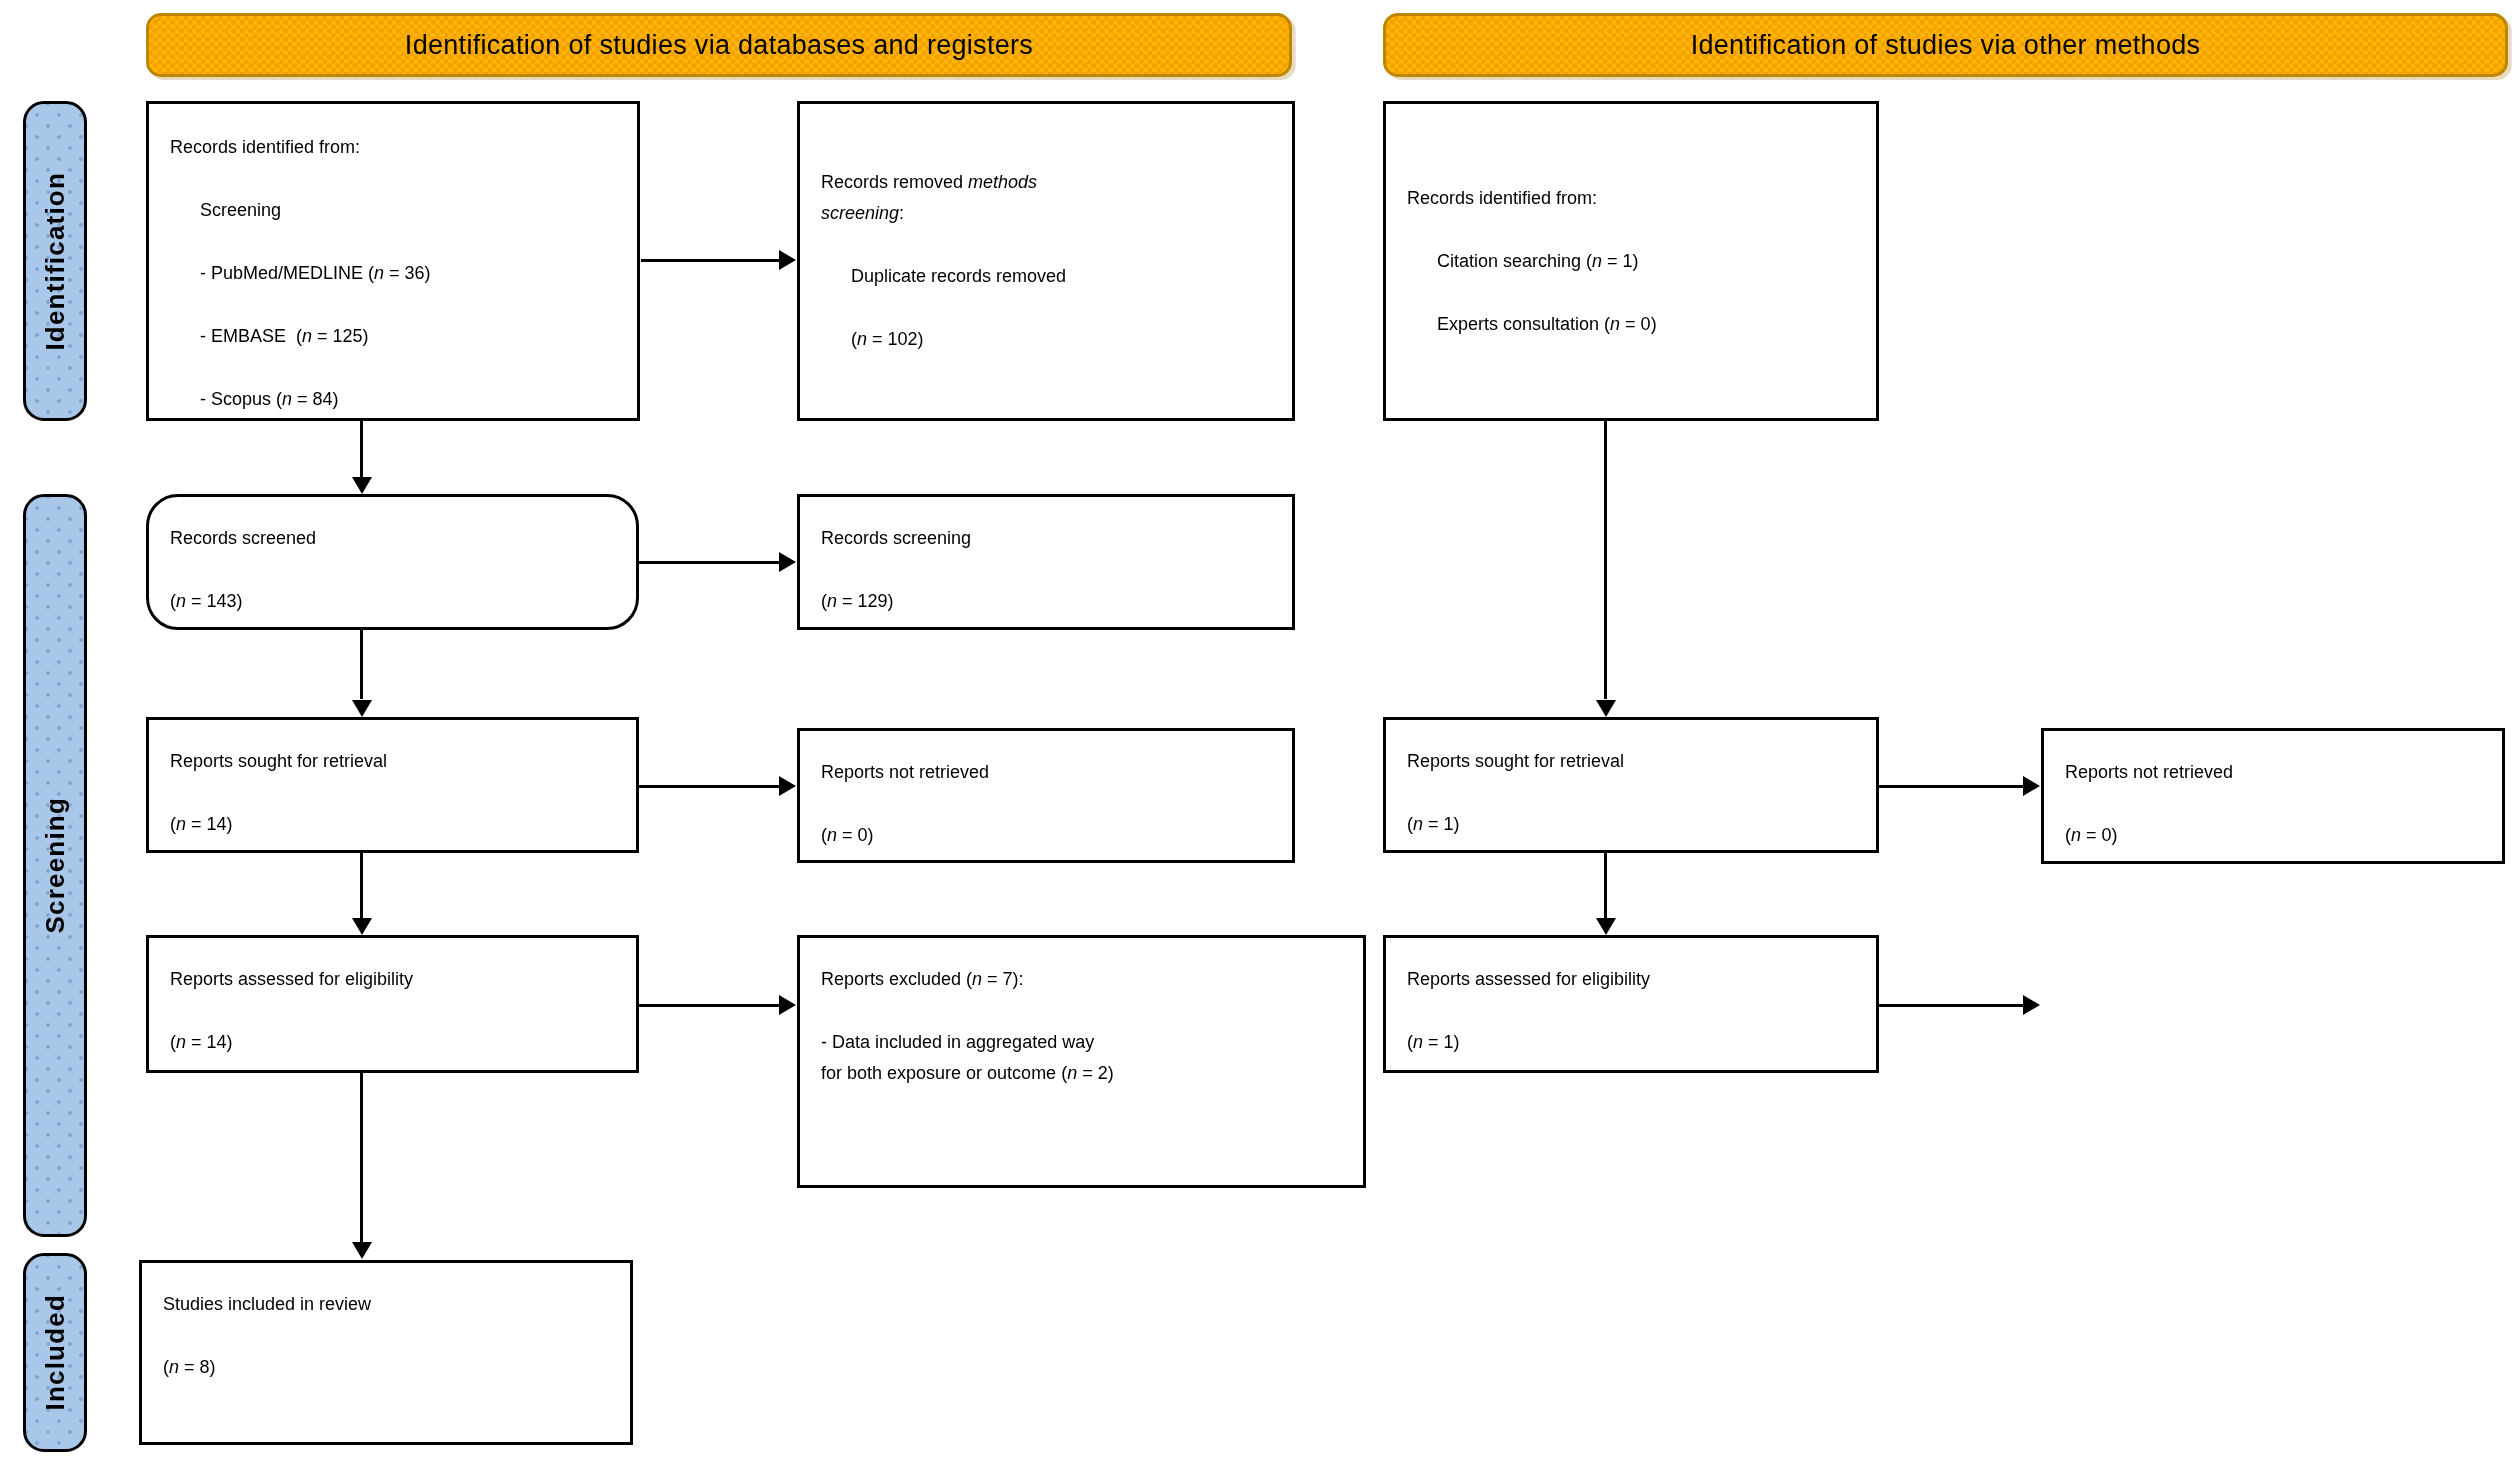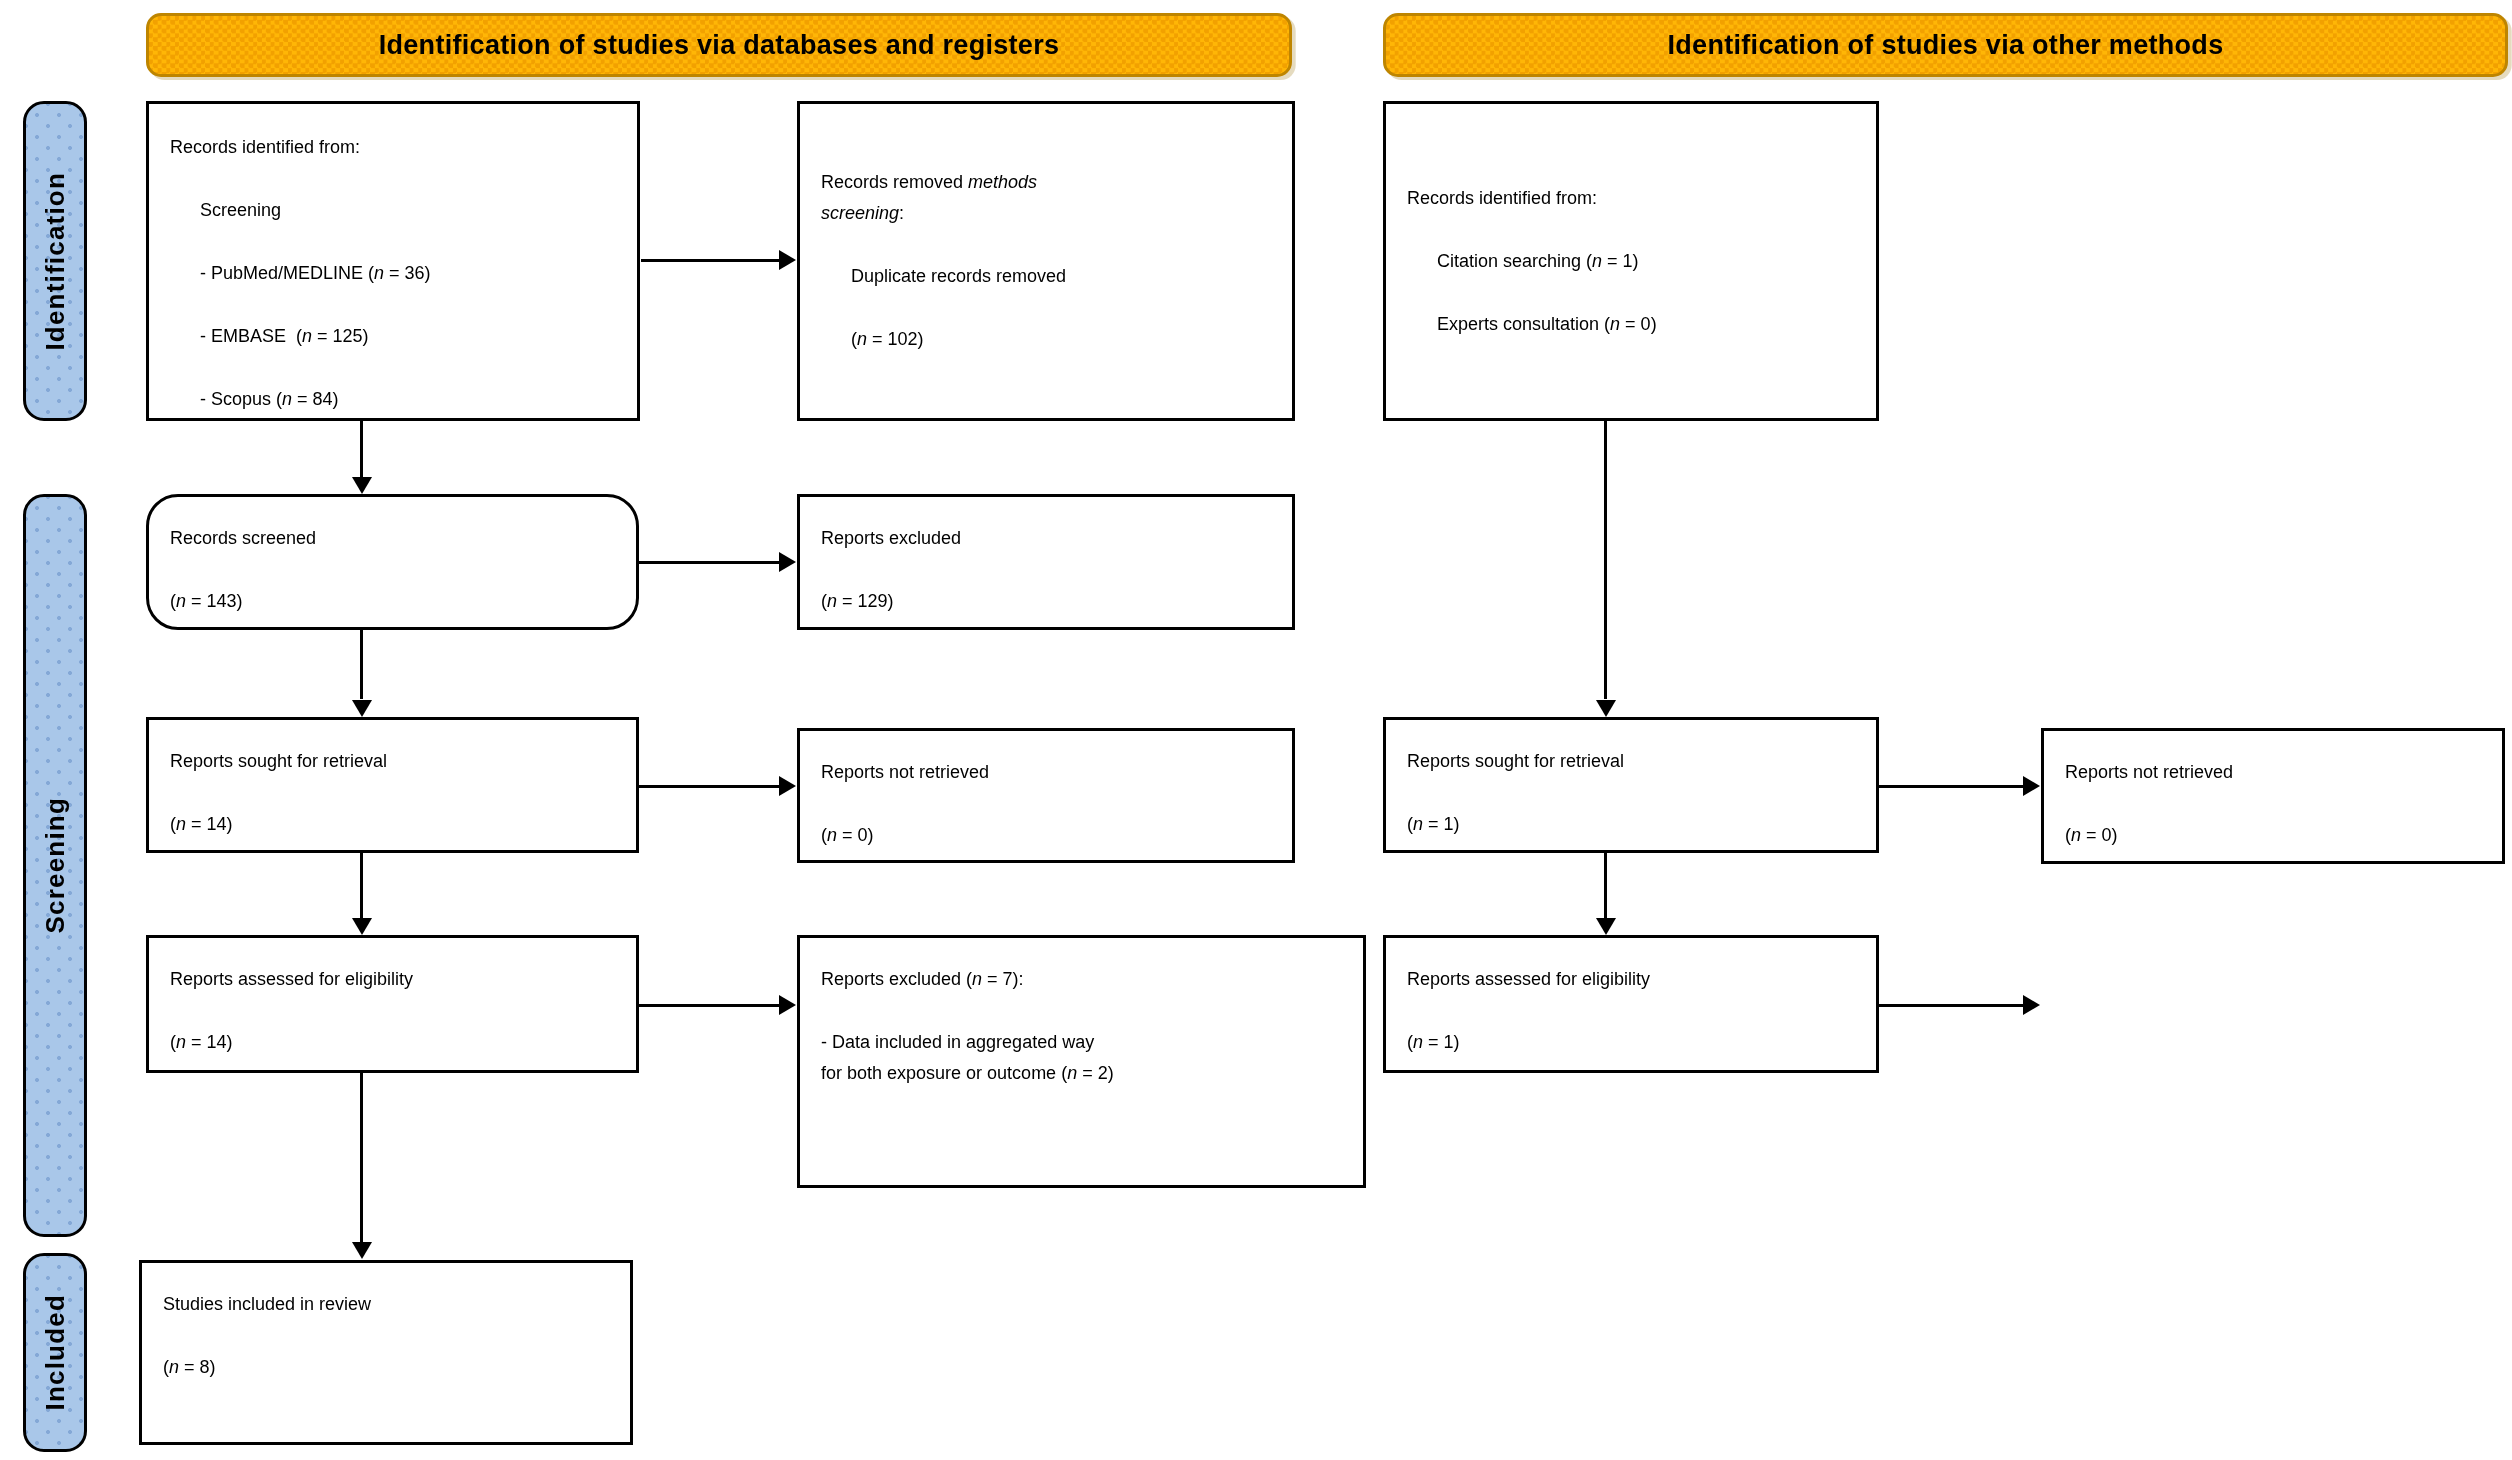--- a/index.html
+++ b/index.html
@@ -9,21 +9,21 @@
     overflow:hidden;
   }
   
   .header-band{
     position:absolute;box-sizing:border-box;
     background-color:#F9A800;
     background-image:repeating-conic-gradient(#FFB606 0% 25%, #F2A100 0% 50%);
     background-size:8.7px 8.7px;
     border:3.1px solid #BE8500;border-radius:15px;
     display:flex;align-items:center;justify-content:center;
-    font-weight:bold;font-size:27px;letter-spacing:0.3px;
+    font-weight:normal;font-size:27px;letter-spacing:0.3px;
     box-shadow:3.7px 3.1px 0 rgba(150,110,0,0.25);
   }
   #hdr-left {left:146px;  top:13px; width:1146px; height:64px;}
   #hdr-right{left:1383px; top:13px; width:1125px; height:64px;}
 
   
   .side-band{
     position:absolute;left:23px;width:64px;box-sizing:border-box;
     background-color:#A9C7E9;
     background-image:
@@ -132,21 +132,21 @@
   <div class="box vcenter" id="b3">
       <p>Records identified from:</p>
       <p class="gap ind">Citation searching (<i>n</i> = 1)</p>
       <p class="gap ind">Experts consultation (<i>n</i> = 0)</p>
     </div>
   <div class="box" id="b4">
       <p>Records screened</p>
       <p class="gap">(<i>n</i> = 143)</p>
     </div>
   <div class="box" id="b5">
-      <p>Reports excluded</p>
+      <p>Records screening</p>
       <p class="gap">(<i>n</i> = 129)</p>
     </div>
   <div class="box" id="b6">
       <p>Reports sought for retrieval</p>
       <p class="gap">(<i>n</i> = 14)</p>
     </div>
   <div class="box" id="b7">
       <p>Reports not retrieved</p>
       <p class="gap">(<i>n</i> = 0)</p>
     </div>

